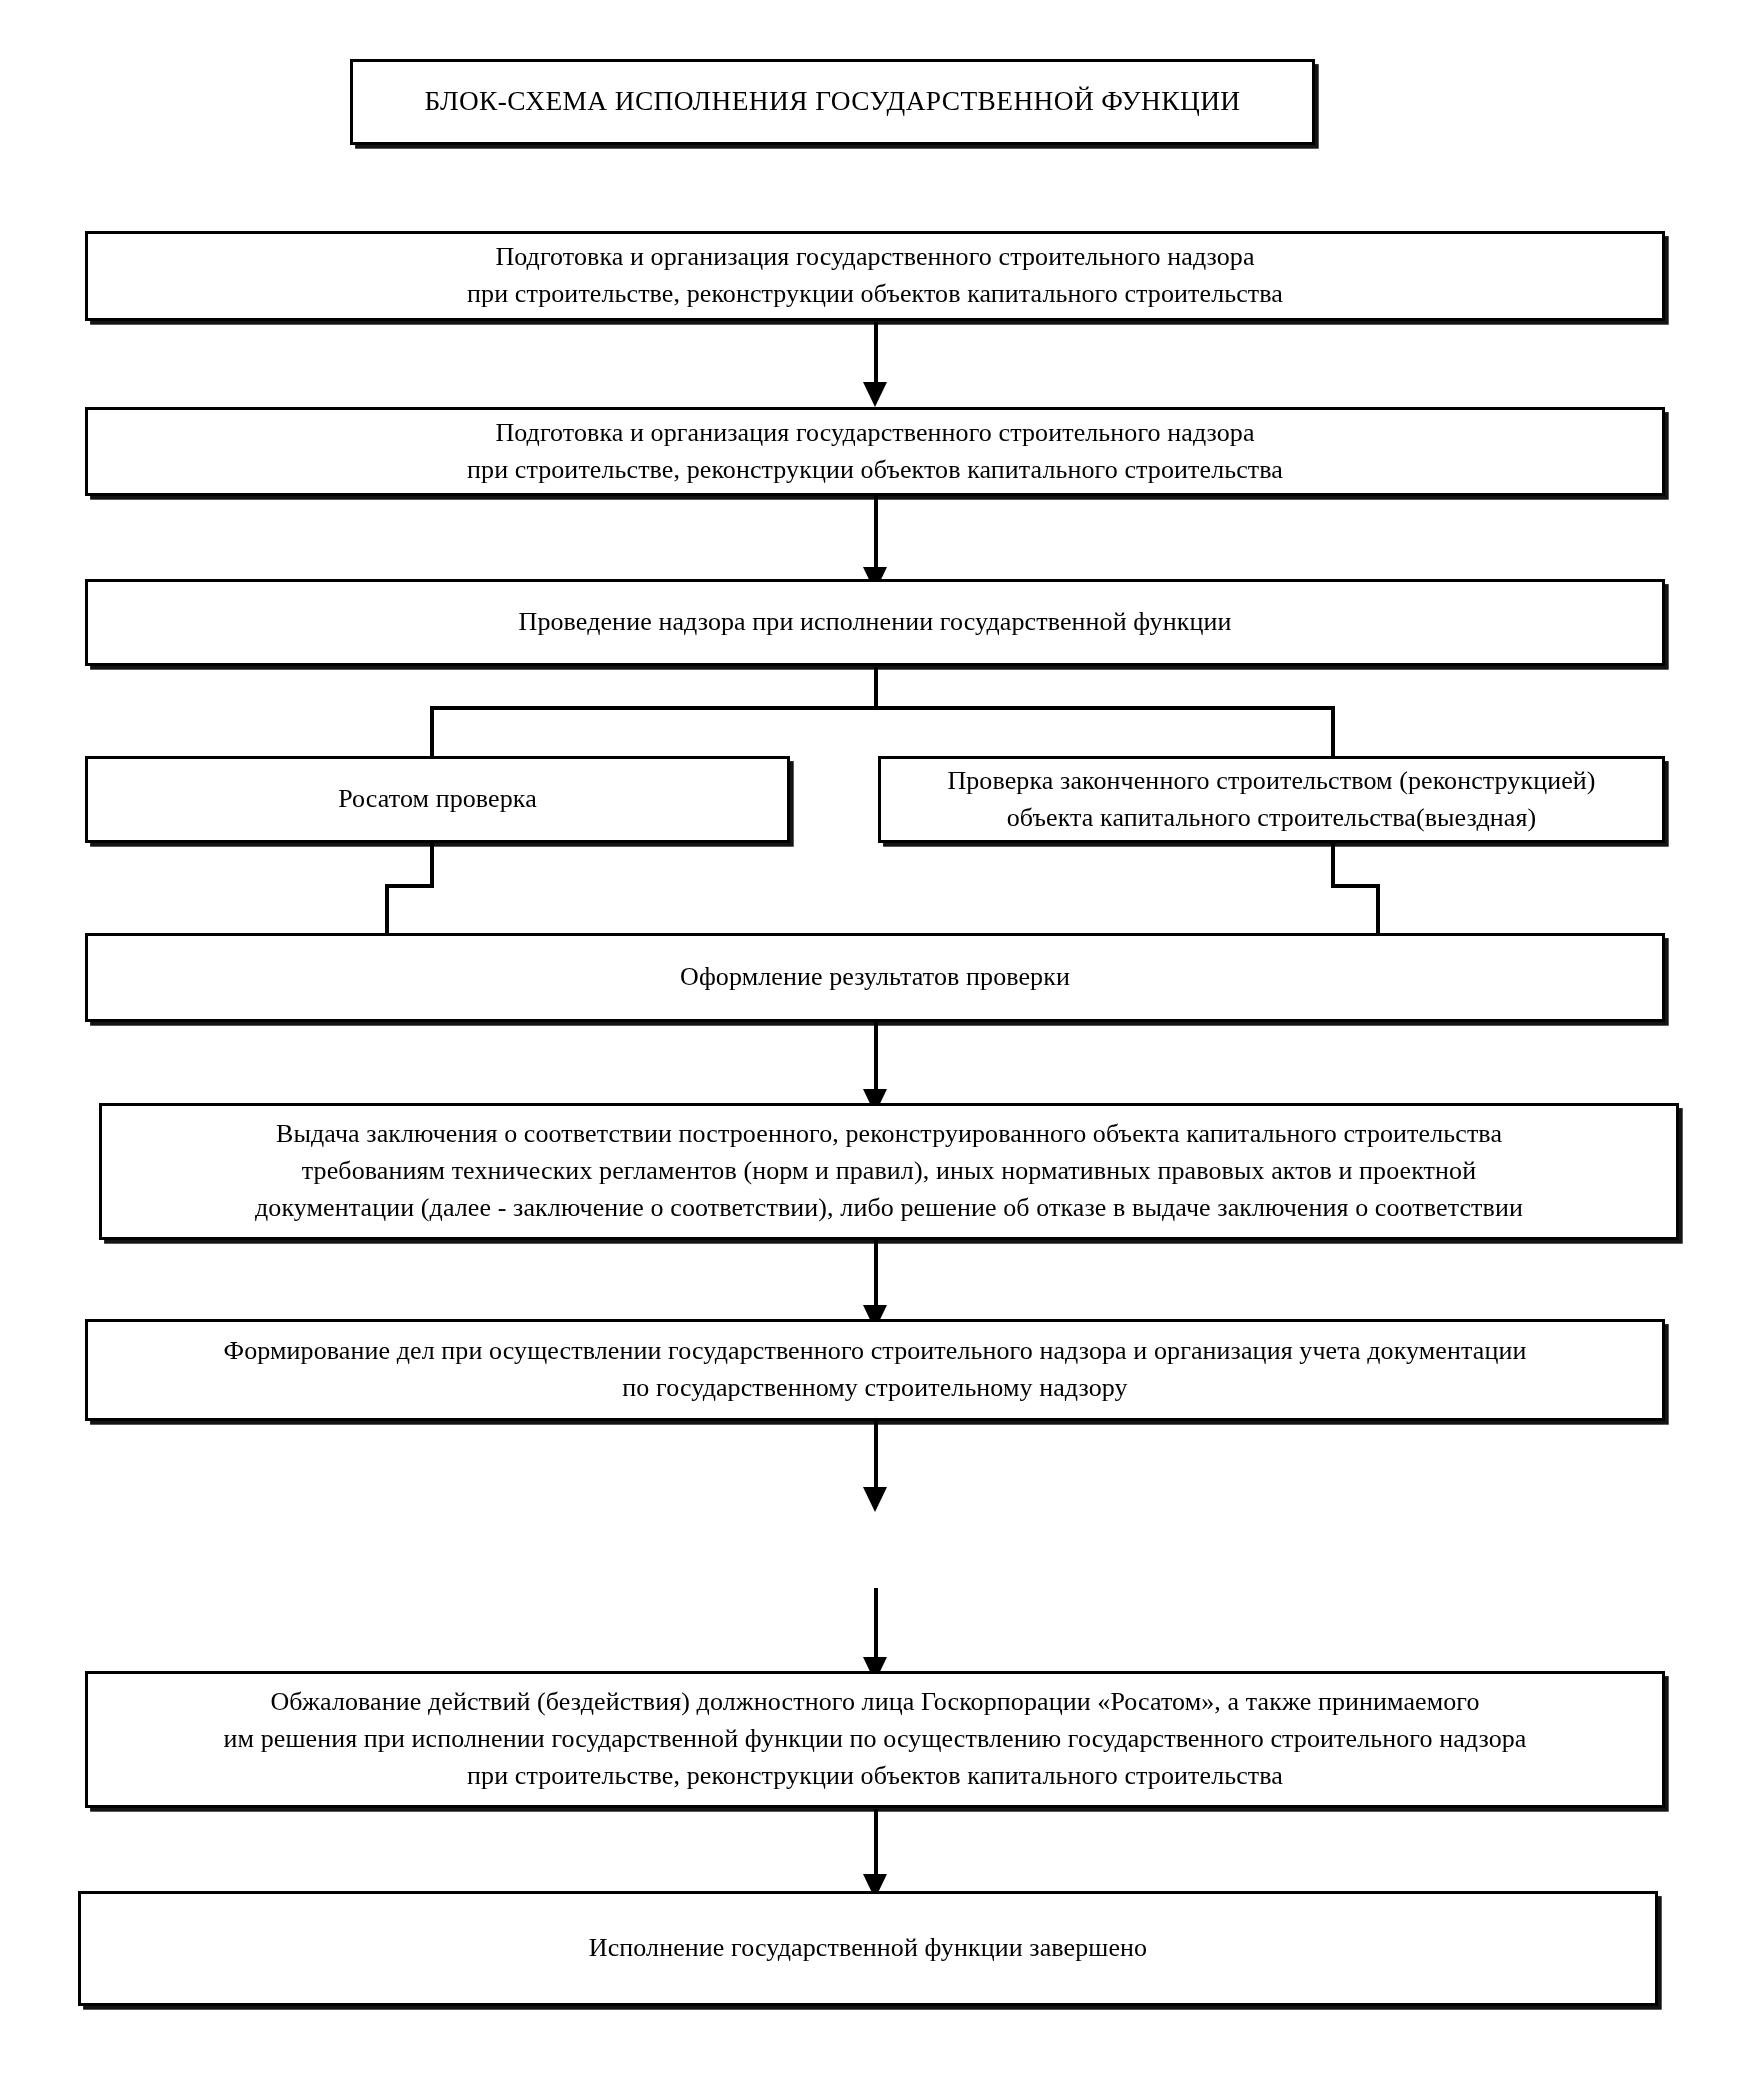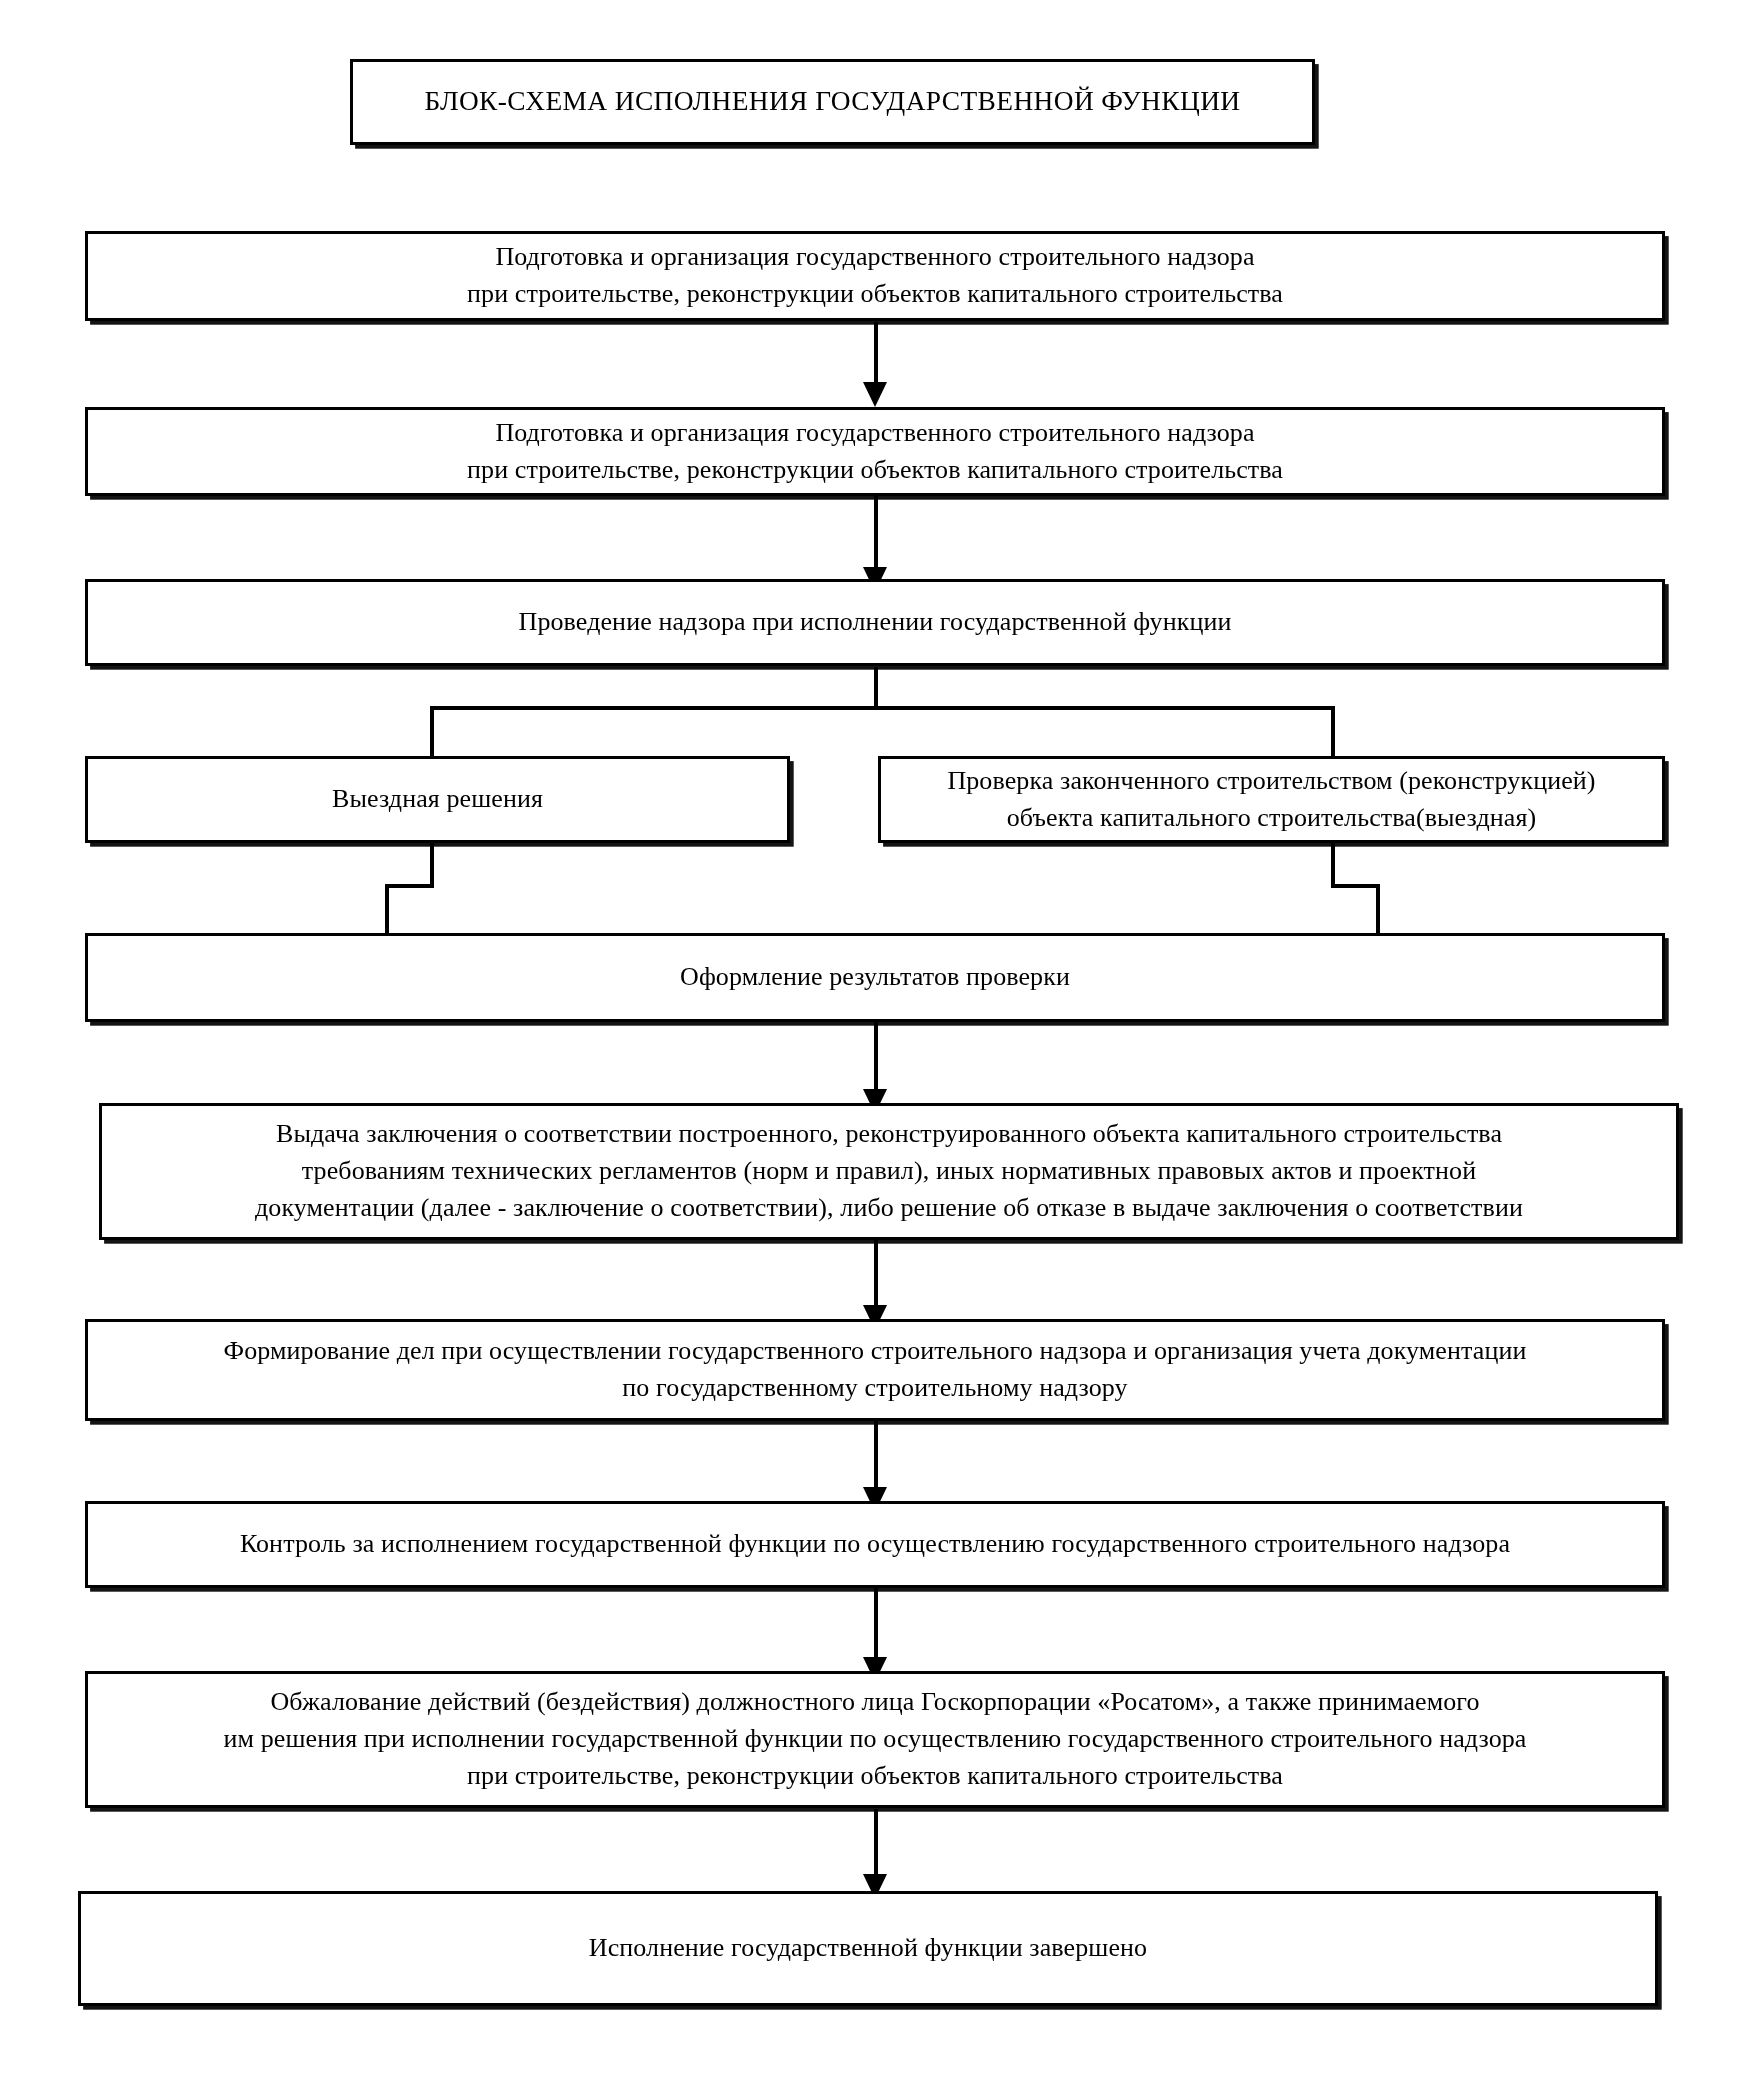--- a/index.html
+++ b/index.html
@@ -93,21 +93,21 @@
   </div>
 
   <div class="vline" style="left:874px; top:667px; height:43px;"></div>
   <div class="hline" style="left:430px; top:706px; width:904px;"></div>
   <div class="vline" style="left:430px; top:706px; height:71px;"></div>
   <div class="arrowhead" style="left:419px; top:765px;"></div>
   <div class="vline" style="left:1331px; top:706px; height:71px;"></div>
   <div class="arrowhead" style="left:1320px; top:765px;"></div>
 
   <div class="node" style="left:85px; top:756px; width:705px; height:87px;">
-    <span class="node-text">Выездная решения</span>
+    <span class="node-text">Росатом проверка</span>
   </div>
 
   <div class="node" style="left:878px; top:756px; width:787px; height:87px;">
     <span class="node-text">Проверка законченного строительством (реконструкцией)
 объекта капитального строительства(выездная)</span>
   </div>
 
   <div class="vline" style="left:430px; top:843px; height:44px;"></div>
   <div class="hline" style="left:385px; top:884px; width:49px;"></div>
   <div class="vline" style="left:385px; top:884px; height:64px;"></div>
@@ -132,23 +132,20 @@
   <div class="vline" style="left:874px; top:1240px; height:79px;"></div>
   <div class="arrowhead" style="left:863px; top:1305px;"></div>
 
   <div class="node" style="left:85px; top:1319px; width:1580px; height:102px;">
     <span class="node-text">Формирование дел при осуществлении государственного строительного надзора и организация учета документации
 по государственному строительному надзору</span>
   </div>
   <div class="vline" style="left:874px; top:1421px; height:80px;"></div>
   <div class="arrowhead" style="left:863px; top:1487px;"></div>
 
-  <div class="node" style="left:85px; top:1501px; width:1580px; height:87px;">
-    <span class="node-text">Контроль за исполнением государственной функции по осуществлению государственного строительного надзора</span>
-  </div>
   <div class="vline" style="left:874px; top:1588px; height:83px;"></div>
   <div class="arrowhead" style="left:863px; top:1657px;"></div>
 
   <div class="node" style="left:85px; top:1671px; width:1580px; height:137px;">
     <span class="node-text">Обжалование действий (бездействия) должностного лица Госкорпорации «Росатом», а также принимаемого
 им решения при исполнении государственной функции по осуществлению государственного строительного надзора
 при строительстве, реконструкции объектов капитального строительства</span>
   </div>
   <div class="vline" style="left:874px; top:1809px; height:81px;"></div>
   <div class="arrowhead" style="left:863px; top:1874px;"></div>

